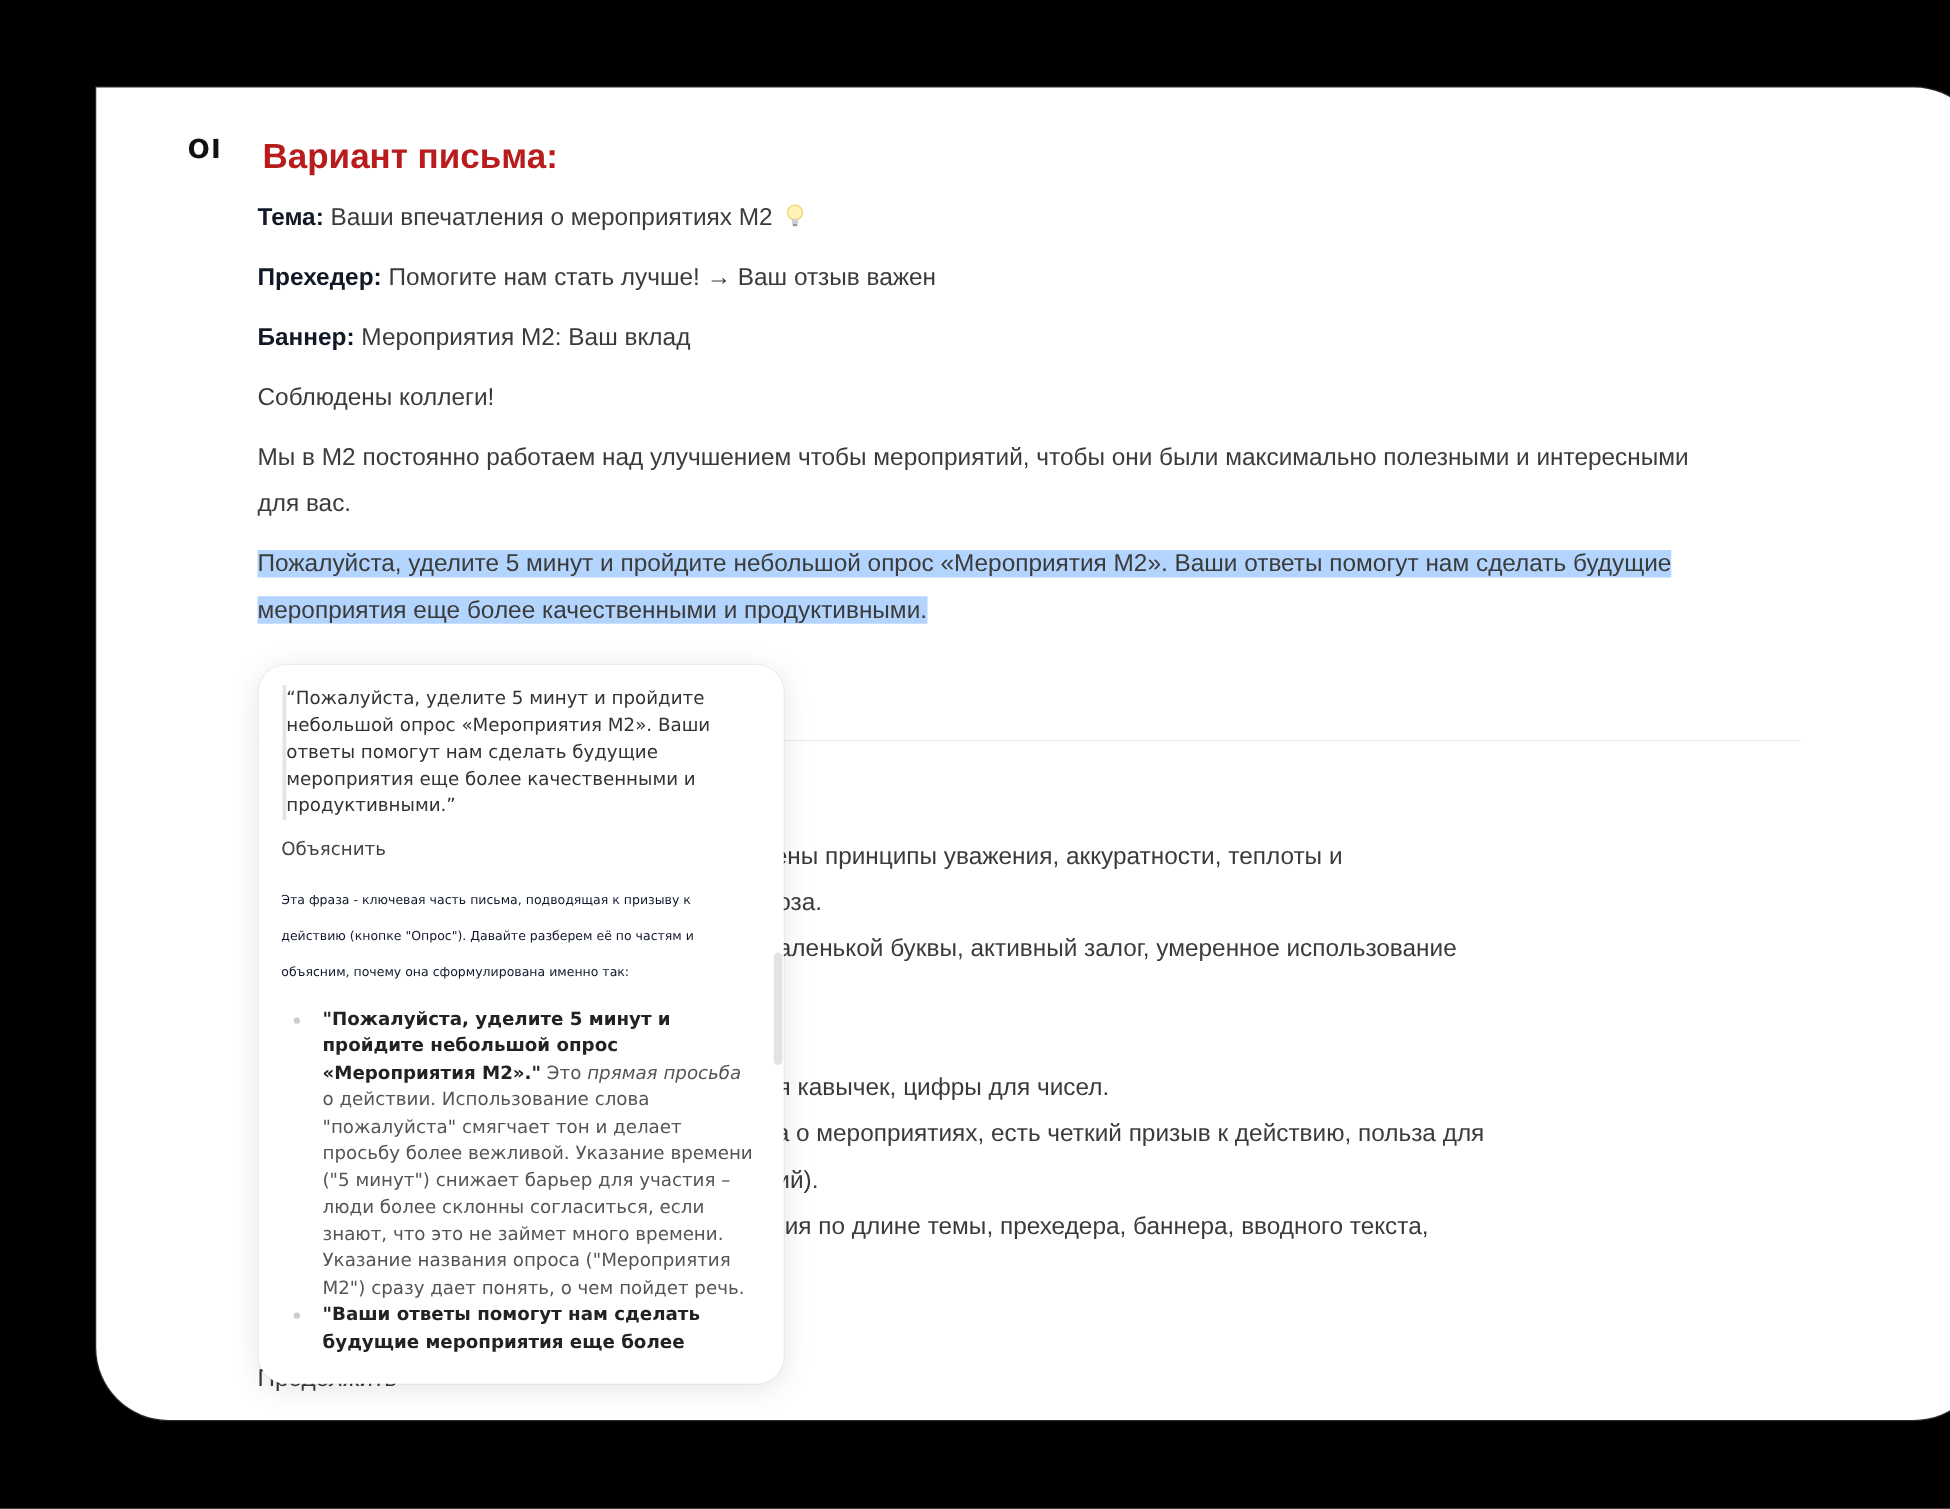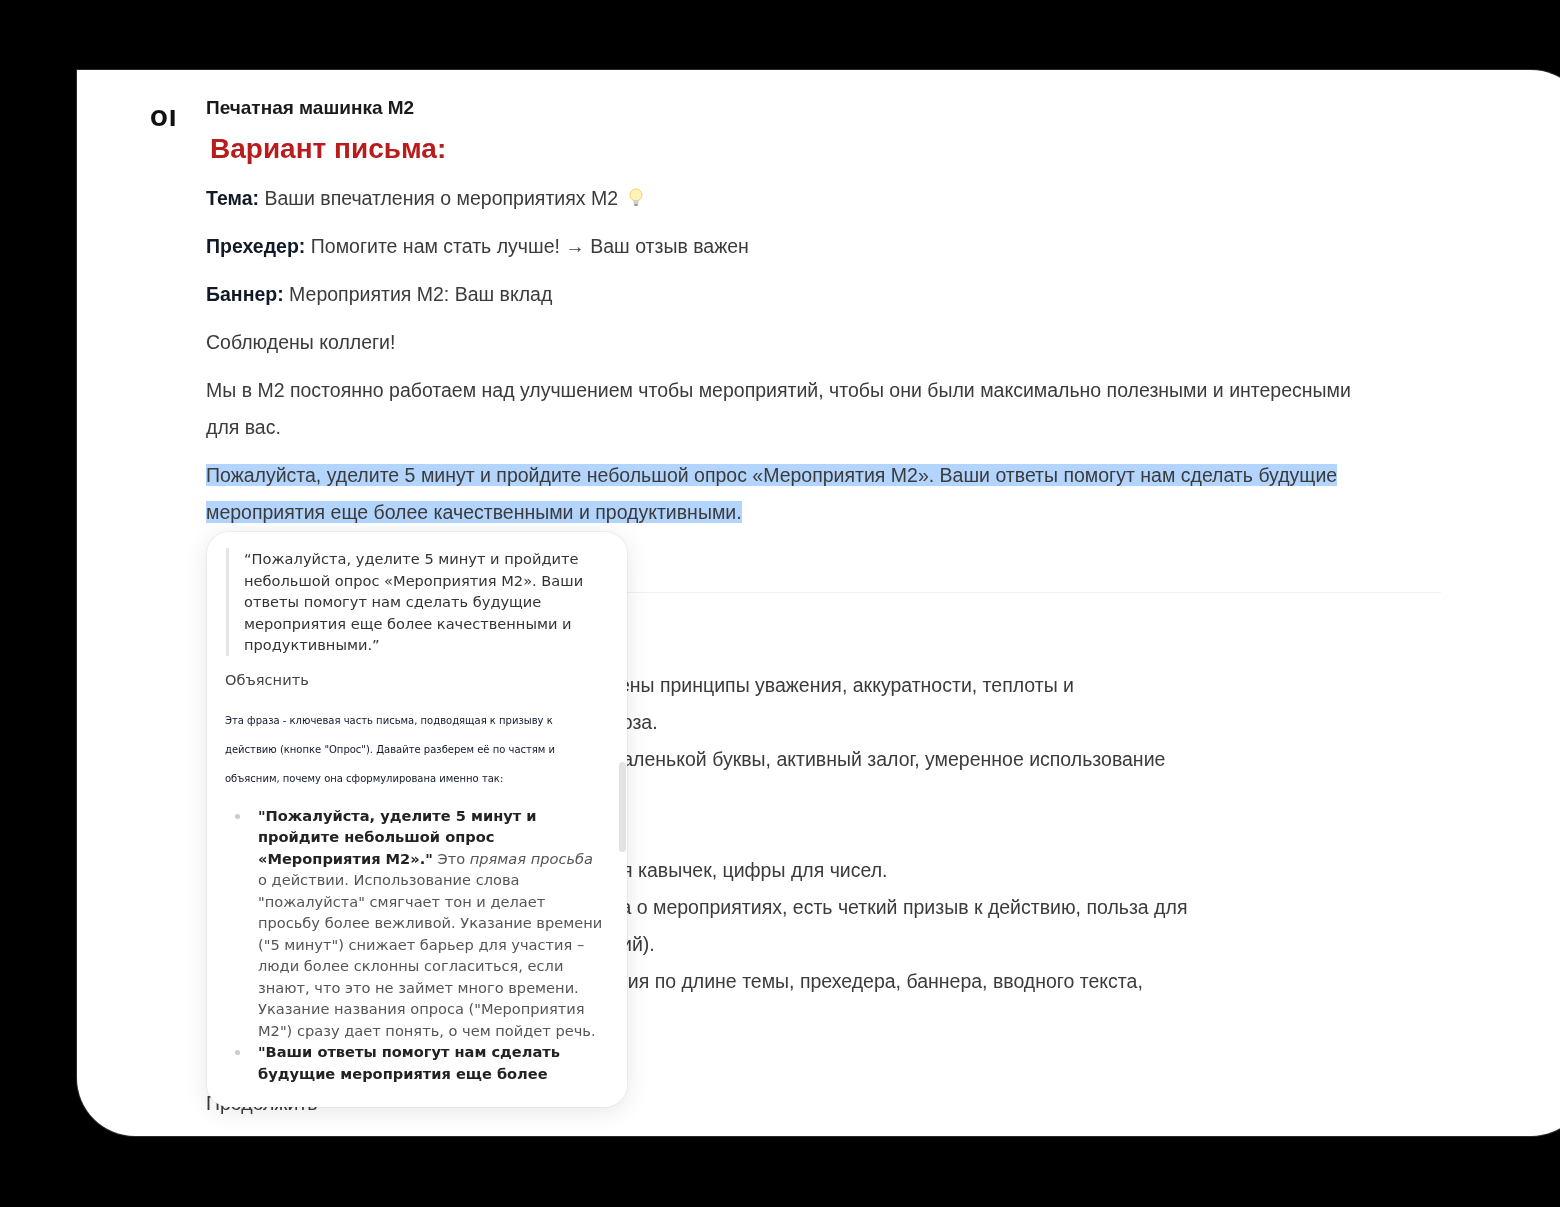--- a/index.html
+++ b/index.html
@@ -29,41 +29,40 @@
   .continue { position:absolute; left:129px; top:1022px; font-size:19.5px; color:#3b3b3b; }
 
   .popup {
     position:absolute; left:207px; top:532px; width:420px; height:575px;
     background:#fff; border-radius:22px; overflow:hidden;
     box-shadow: 0 4px 24px rgba(0,0,0,0.10), 0 0 0 1px rgba(0,0,0,0.04);
     font-family:"DejaVu Sans", sans-serif;
   }
   .popup-inner { position:absolute; left:18px; top:16px; width:380px; }
   .quote {
-    border-left:3px solid #e5e5e5; padding-left:15px; font-size:14.6px; line-height:21.5px;
+    border-left:3px solid #e5e5e5; font-size:14.6px; line-height:21.5px;
     color:#333; margin-left:1px;
   }
   .explain-label { font-size:14.6px; color:#444; margin:14px 0 0 0; line-height:20px; }
   .explain-text { font-size:10px; color:#0f172a; line-height:29px; margin:16px 0 12px 0; }
   .plist { list-style:none; margin:0; padding:0; }
   .plist li { position:relative; padding-left:33px; font-size:14.6px; line-height:21.5px; color:#555; }
   .plist li::before {
     content:""; position:absolute; left:10px; top:9px; width:5px; height:5px; border-radius:50%; background:#ccc;
   }
   .plist b { color:#222; }
   .scrollbar { position:absolute; left:412px; top:230px; width:7px; height:90px; border-radius:4px; background:#e3e3e3; }
 </style>
 </head>
 <body>
 
 <div class="card">
   <div class="logo">OI</div>
 
   <div class="content">
-    <p class="sender">Печатная машинка М2</p>
     <div class="h2">Вариант письма:</div>
 
     <p class="p">
       <b>Тема:</b>
       <span>Ваши впечатления о мероприятиях М2</span>
       <span class="bulb">
         <svg width="14" height="20" viewBox="0 0 14 20">
           <circle cx="7" cy="7" r="6" fill="#fff3b8" stroke="#f2d36b" stroke-width="1"></circle>
           <rect x="4.5" y="12" width="5" height="4" fill="#cfcfcf"></rect>
           <rect x="5" y="16" width="4" height="2" rx="1" fill="#9a9a9a"></rect>

